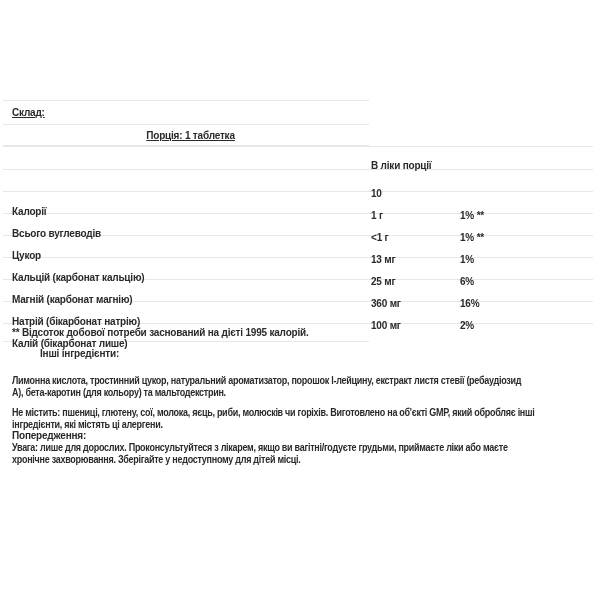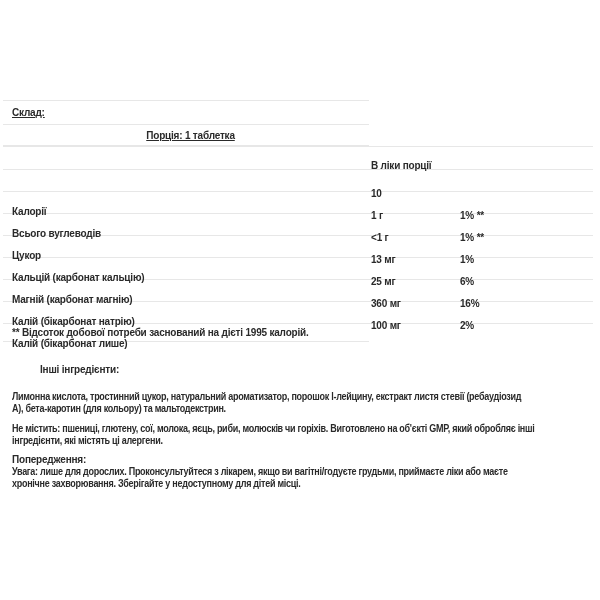--- a/index.html
+++ b/index.html
@@ -39,24 +39,24 @@
   .paras{padding-left:9px;}
   .para{
     white-space:pre-line;
     line-height:11.5px;
     letter-spacing:-0.3px;
     width:650px;
     transform:scaleX(0.9);
     transform-origin:0 0;
   }
   .sec-title{line-height:12px;}
-  .mt-other-title{margin-top:22px;padding-left:28px;}
+  .mt-other-title{margin-top:6px;padding-left:28px;}
   .mt-other-text{margin-top:15px;}
   .mt-allergen{margin-top:9px;}
-  .mt-warn-title{margin-top:8px;}
+  .mt-warn-title{}
   .mt-warn-text{margin-top:0;}
 </style>
 </head>
 <body>
 
 <div class="wrap">
 
   <div class="info">
     <div class="info-row r1">
       <span>Склад:</span>
@@ -91,21 +91,21 @@
       <span class="cell-label">Кальцій (карбонат кальцію)</span>
       <span>13 мг</span>
       <span>1%</span>
     </div>
     <div class="t-row data">
       <span class="cell-label">Магній (карбонат магнію)</span>
       <span>25 мг</span>
       <span>6%</span>
     </div>
     <div class="t-row data">
-      <span class="cell-label">Калій (бікарбонат натрію)</span>
+      <span class="cell-label">Натрій (бікарбонат натрію)</span>
       <span>360 мг</span>
       <span>16%</span>
     </div>
     <div class="t-row data">
       <span class="cell-label">Калій (бікарбонат лише)</span>
       <span>100 мг</span>
       <span>2%</span>
     </div>
 
     <div class="note-row">

